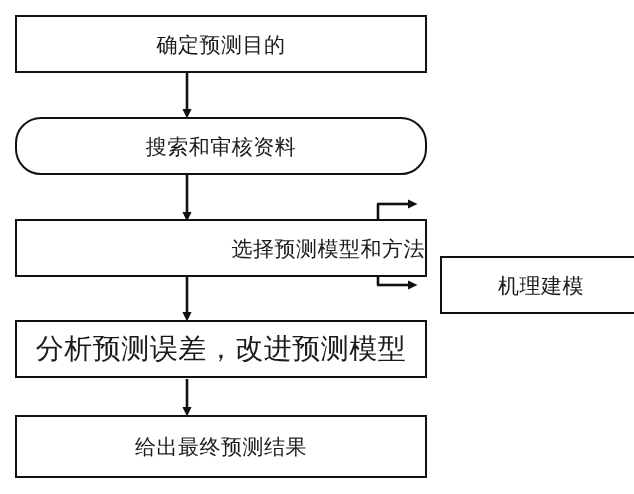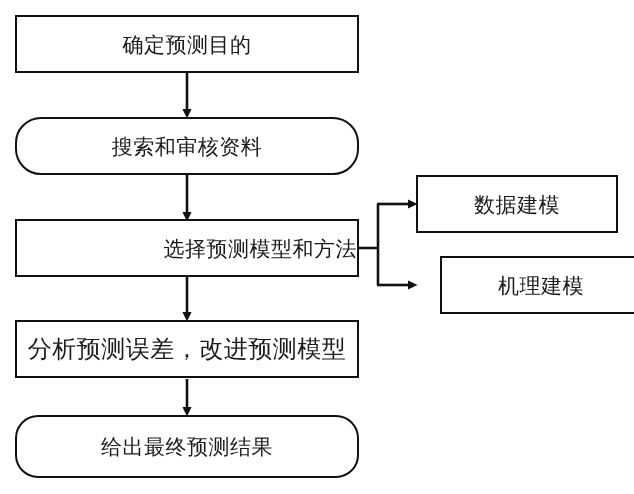--- a/index.html
+++ b/index.html
@@ -29,30 +29,29 @@
     letter-spacing: 0.5px;
     white-space: nowrap;
   }
   .node .node-label {
     display: block;
     line-height: 1;
   }
   
   .main-node {
     left: 15px;
-    width: 344px;
+    width: 412px;
     height: 58px;
     font-size: 21px;
   }
   .main-node.tall {
     height: 63px;
-    border-radius: 23px;
   }
   .main-node.wide-text {
-    font-size: 24px;
+    font-size: 28px;
   }
   
   .branch-node {
     left: 416px;
     width: 202px;
     height: 58px;
     font-size: 21px;
   }
   
   #connectors {
@@ -119,21 +118,18 @@
   </div>
 
   <div class="node main-node wide-text" style="top:320px;">
     <span class="node-label">分析预测误差，改进预测模型</span>
   </div>
 
   <div class="node main-node tall" style="top:415px;">
     <span class="node-label">给出最终预测结果</span>
   </div>
 
-  <div class="node branch-node" style="top:175px;">
-    <span class="node-label">数据建模</span>
-  </div>
 
   <div class="node branch-node" style="top:256px;margin-left:24px;">
     <span class="node-label">机理建模</span>
   </div>
 
 </div>
 
 </body></html>

